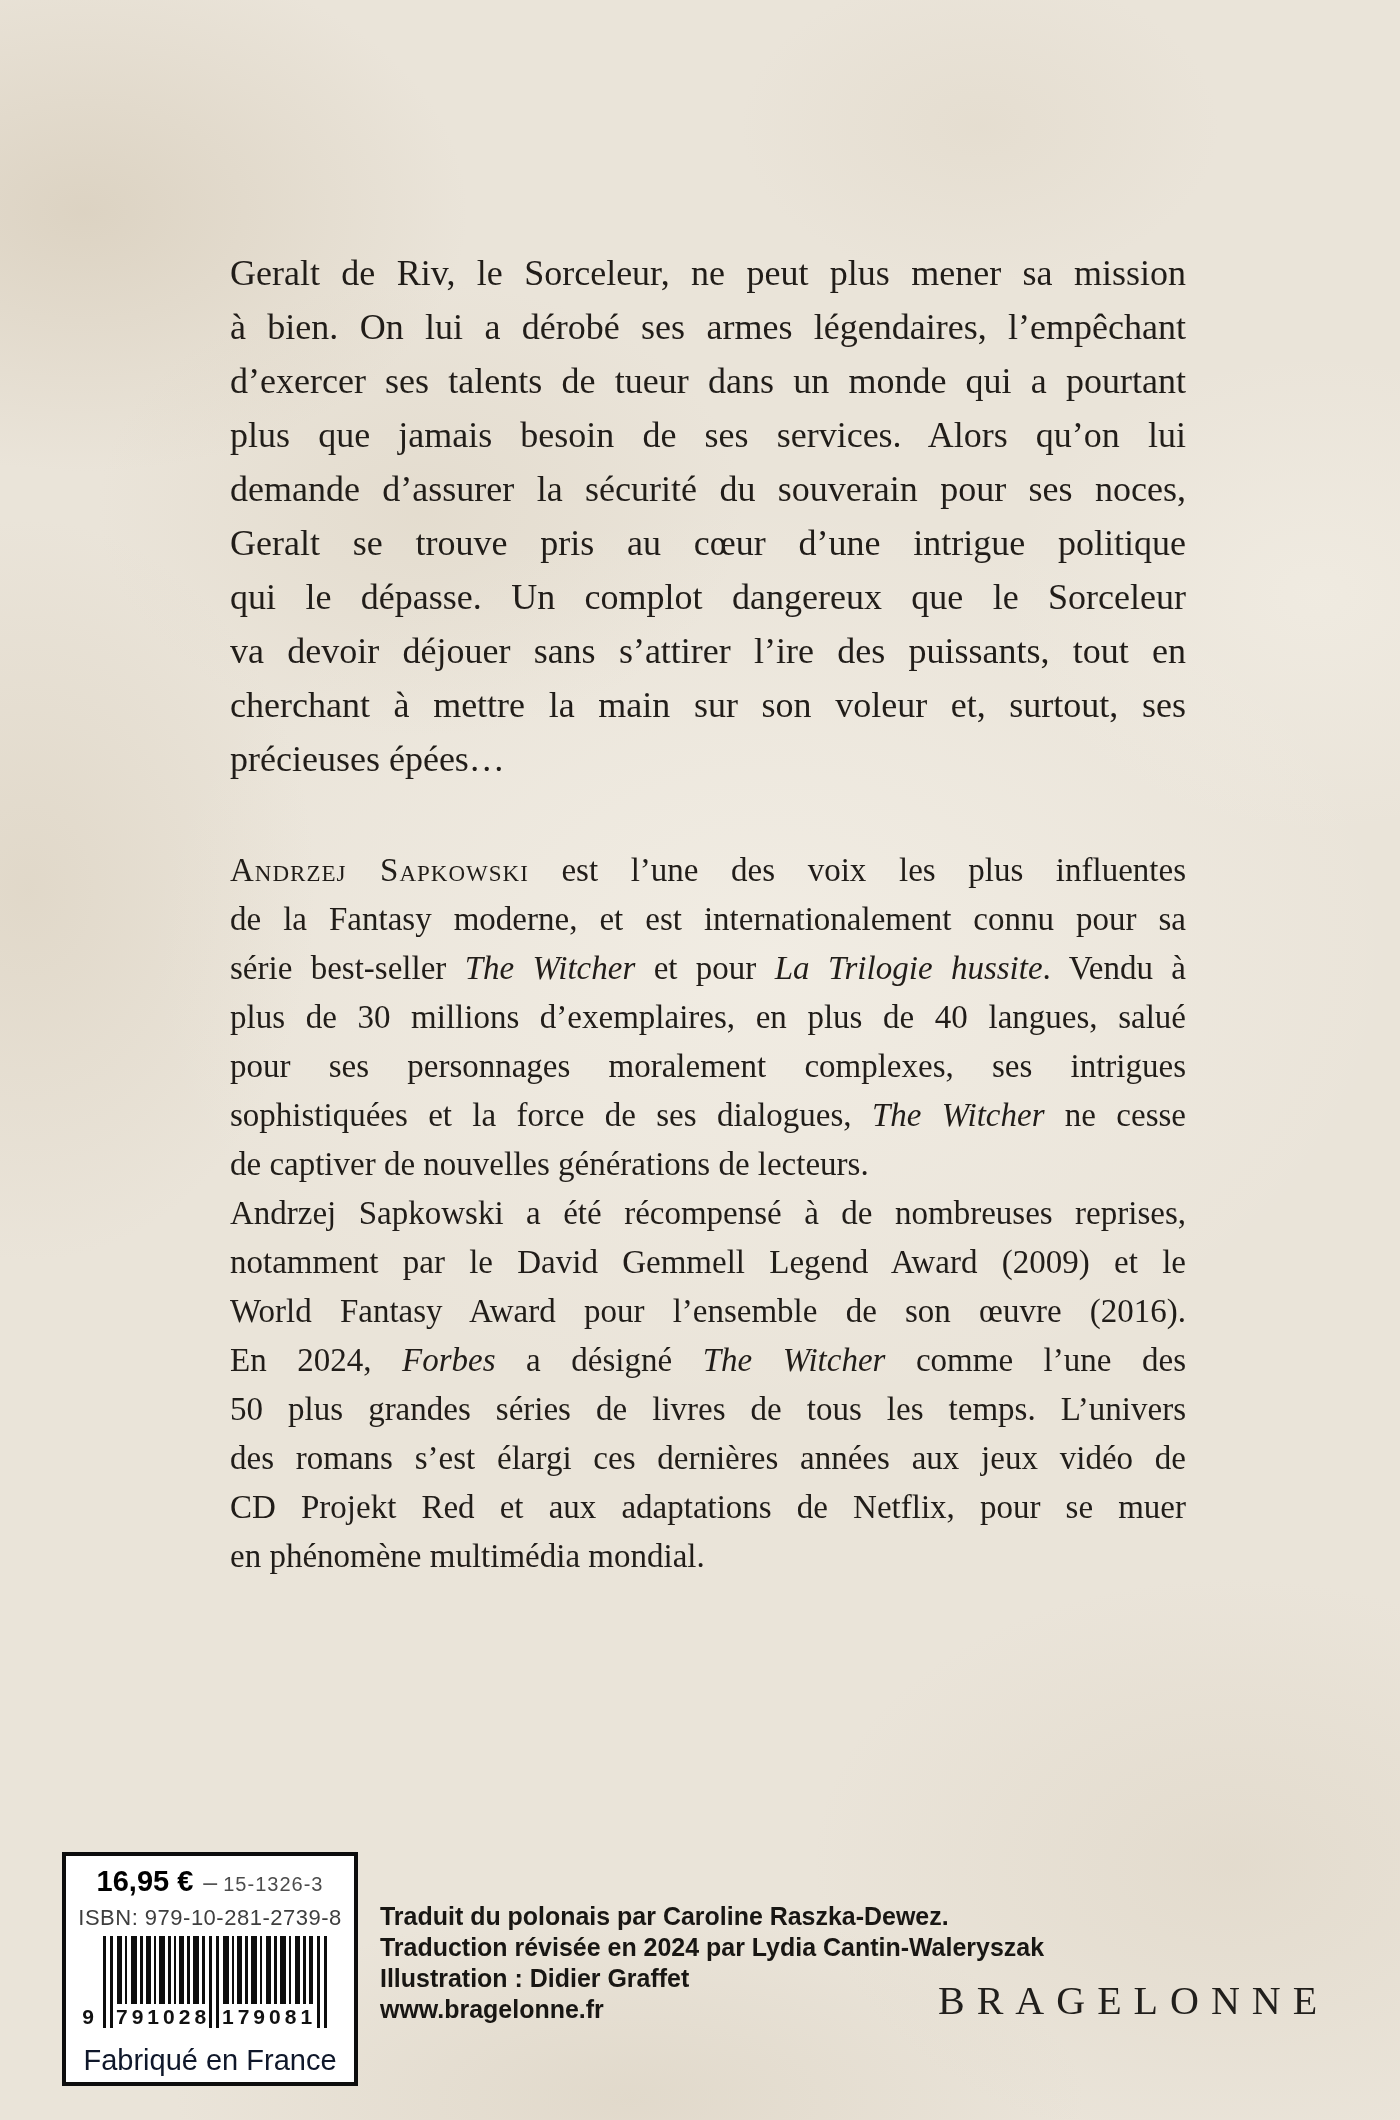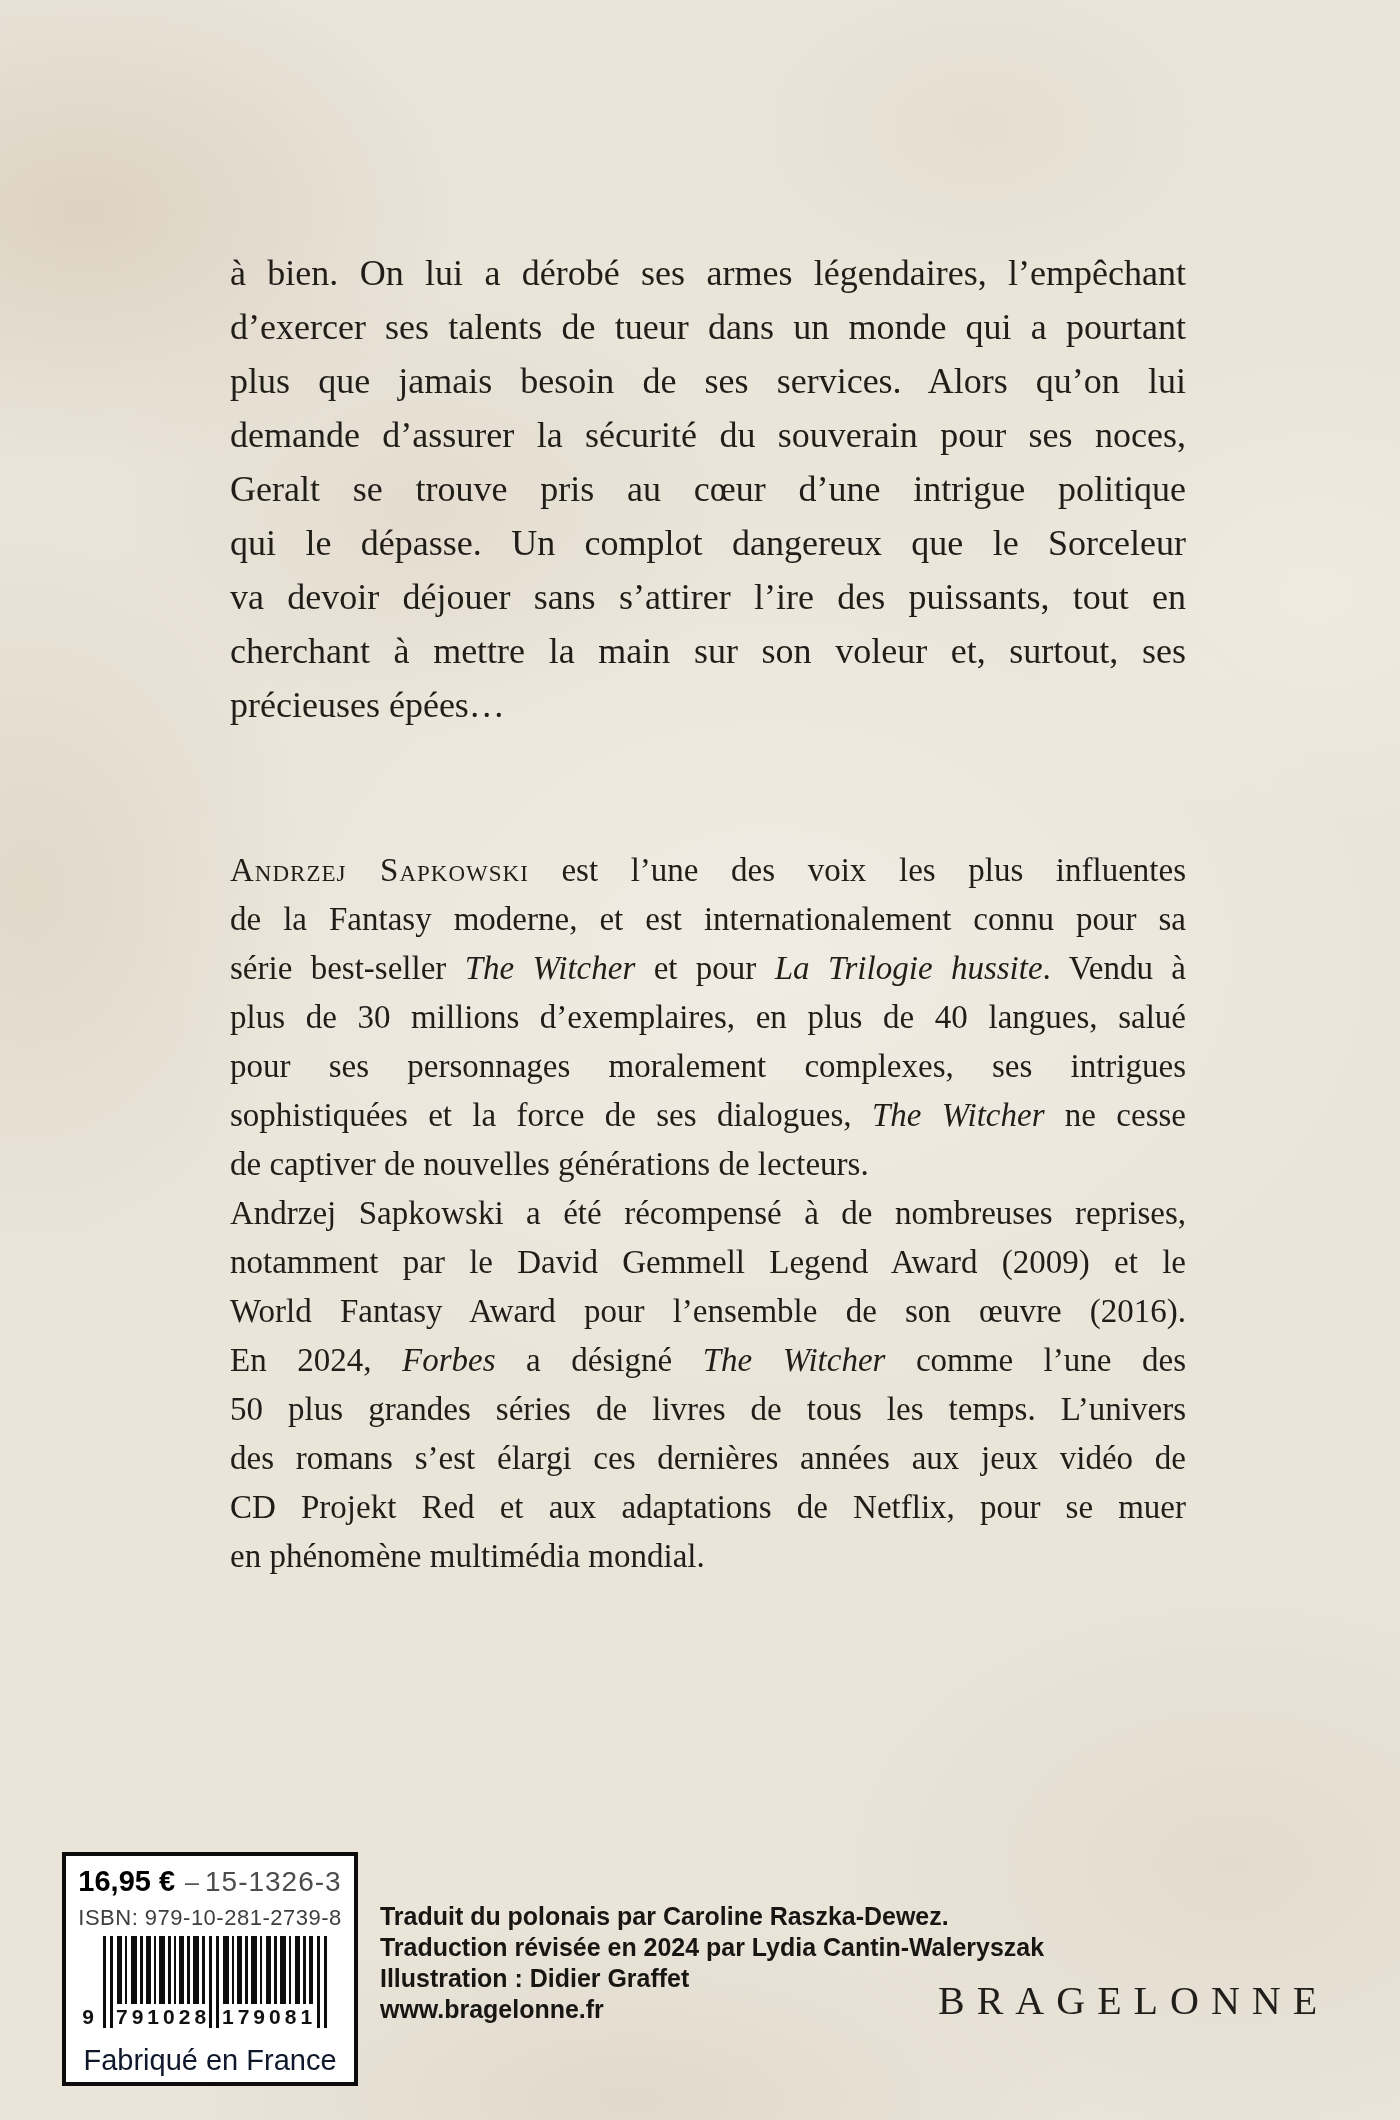--- a/index.html
+++ b/index.html
@@ -31,21 +31,21 @@
   
   .imprint{
     position:absolute;left:62px;top:1852px;width:296px;box-sizing:border-box;
     background:#ffffff;border:4px solid #0d0d0d;
     font-family:"Liberation Sans", sans-serif;text-align:center;
     padding:9px 0 8px 0;
   }
   .price-row{white-space:nowrap;line-height:32px;}
   .price{font-weight:bold;font-size:29px;color:#000;}
   .price-dash{font-size:25px;color:#555;padding:0 6px 0 10px;}
-  .price-ref{font-size:28px;color:#4c4c4c;letter-spacing:1px;}
+  .price-ref{font-size:20px;color:#4c4c4c;letter-spacing:1px;}
   .isbn{font-size:22px;color:#3e3e3e;letter-spacing:0.5px;line-height:28px;margin-top:2px;}
   .barcode-wrap{position:relative;width:250px;height:97px;margin:4px auto 0 auto;}
   .barcode-wrap svg{position:absolute;left:0;top:0;}
   .bc-digit{
     position:absolute;top:68px;height:26px;background:#fff;
     font-weight:bold;font-size:21px;line-height:26px;letter-spacing:4px;color:#111;
   }
   .bc-d0{left:-6px;width:22px;}
   .bc-d1{left:31px;width:92px;}
   .bc-d2{left:137px;width:92px;}
@@ -64,20 +64,21 @@
     font-family:"Liberation Serif", serif;font-size:40px;line-height:42px;
     letter-spacing:12px;color:#211f1c;white-space:nowrap;
   }
 </style>
 </head>
 <body>
 
 <div class="page">
 
   <div class="textblock synopsis">
+      <div class="line"><span>Geralt de Riv, le Sorceleur, ne peut plus mener sa mission</span></div>
       <div class="line"><span>à bien. On lui a dérobé ses armes légendaires, l’empêchant</span></div>
       <div class="line"><span>d’exercer ses talents de tueur dans un monde qui a pourtant</span></div>
       <div class="line"><span>plus que jamais besoin de ses services. Alors qu’on lui</span></div>
       <div class="line"><span>demande d’assurer la sécurité du souverain pour ses noces,</span></div>
       <div class="line"><span>Geralt se trouve pris au cœur d’une intrigue politique</span></div>
       <div class="line"><span>qui le dépasse. Un complot dangereux que le Sorceleur</span></div>
       <div class="line"><span>va devoir déjouer sans s’attirer l’ire des puissants, tout en</span></div>
       <div class="line"><span>cherchant à mettre la main sur son voleur et, surtout, ses</span></div>
       <div class="line last"><span>précieuses épées…</span></div>
     </div>

